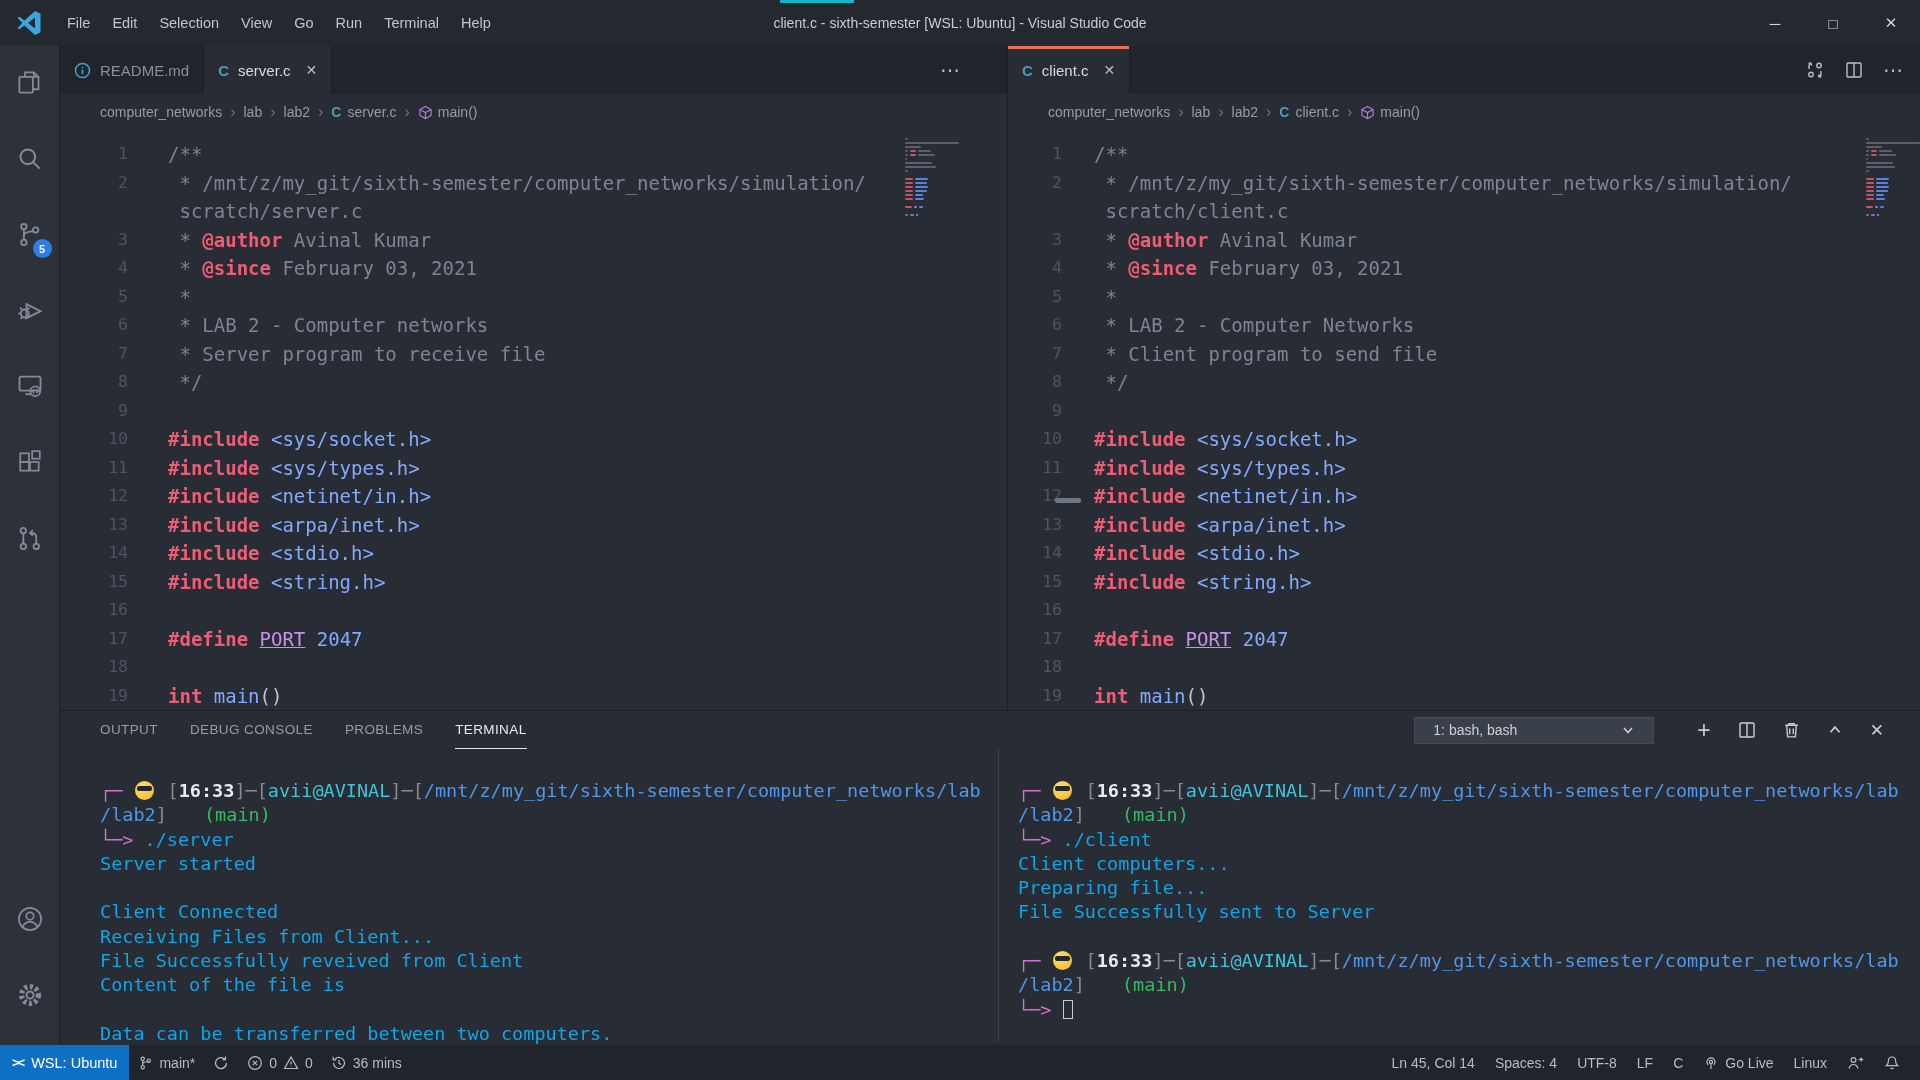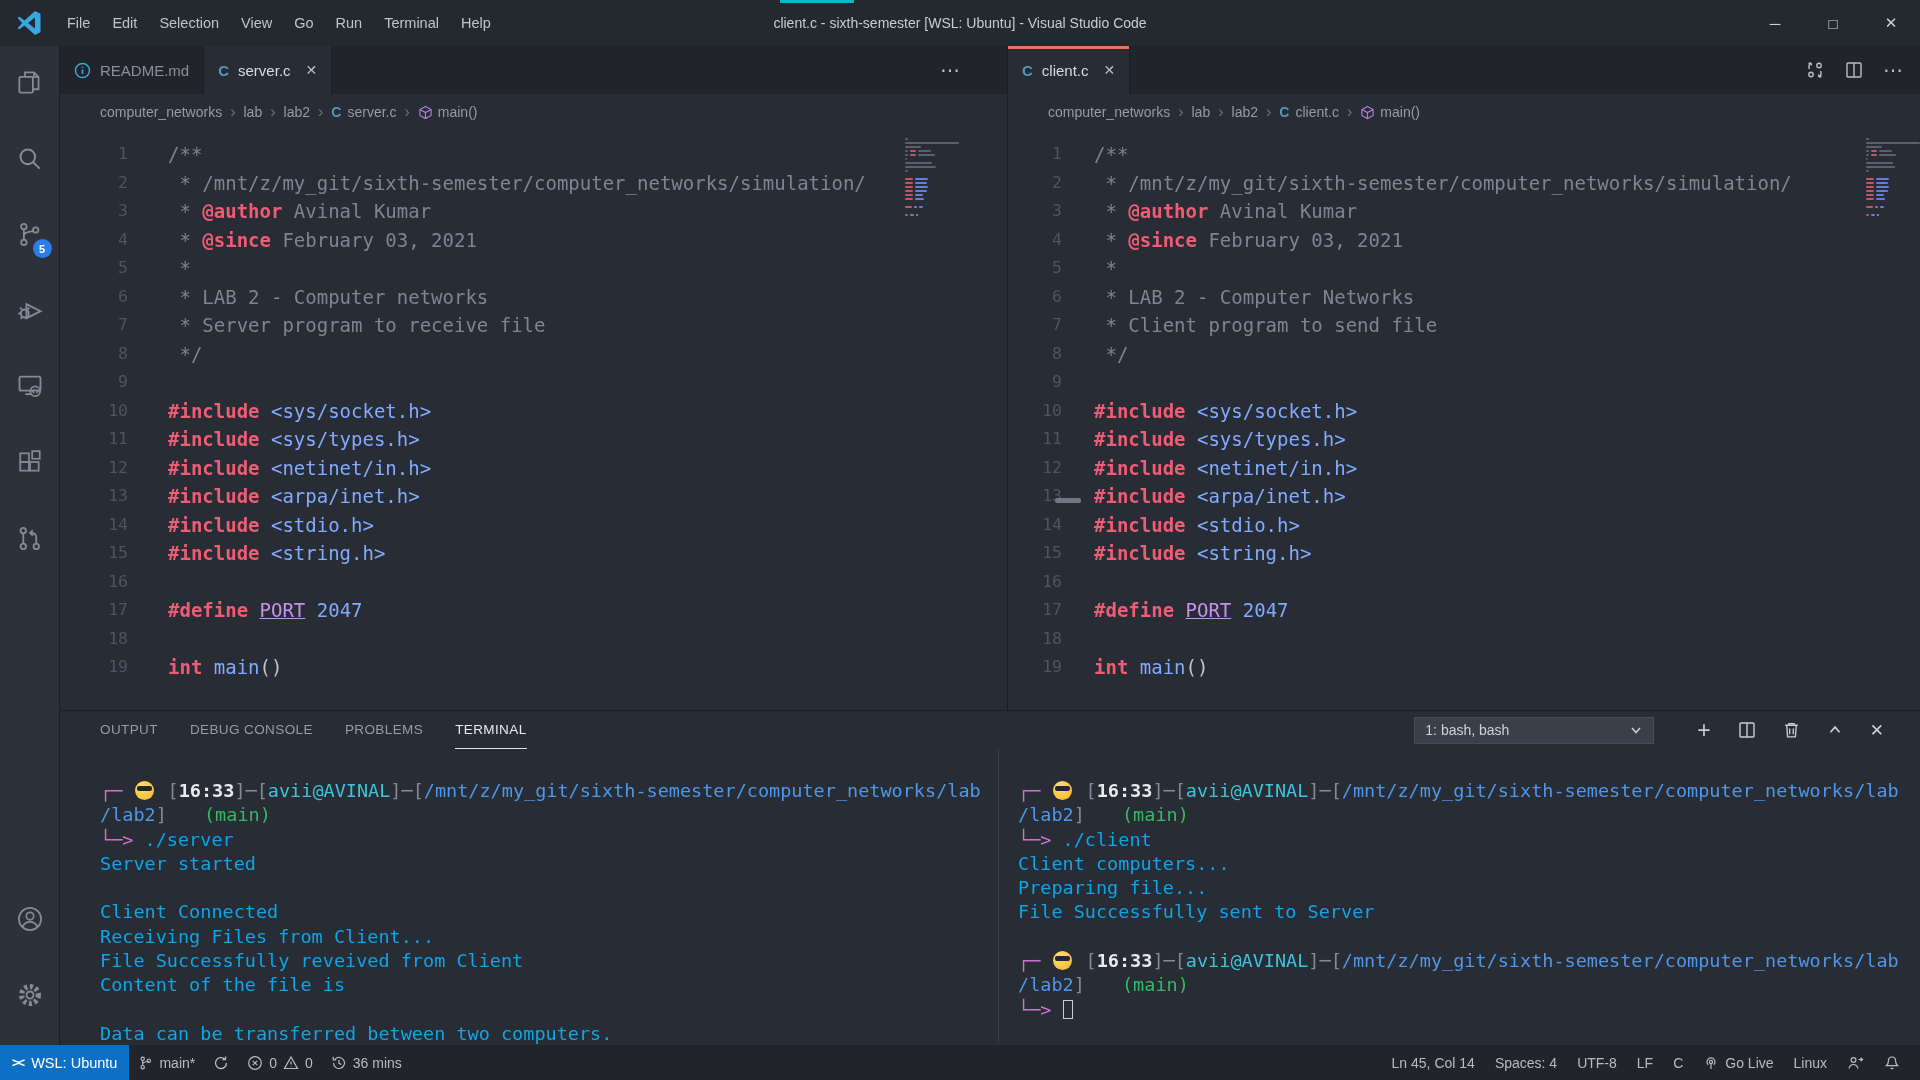--- a/index.html
+++ b/index.html
@@ -60,21 +60,21 @@
   .group-right .minimap { left:858px; width:56px; }
   .mini-row { height:2px; margin-bottom:2px; display:flex; gap:2px; }
   .mini-seg { height:2px; border-radius:1px; }
   .sash-handle { position:absolute; left:995px; top:452px; width:26px; height:5px; background:#707784; border-radius:2px; z-index:5; }
   
   .panel { position:absolute; top:710px; left:60px; right:0; height:335px; background:#282c34; border-top:1px solid #1b1e24; }
   .panel-header { height:38px; display:flex; align-items:center; padding-left:40px; }
   .ptab { margin-right:32px; font-size:13.5px; letter-spacing:.4px; color:#969ba5; height:100%; display:flex; align-items:center; border-bottom:1.5px solid transparent; }
   .ptab.active { color:#e8eaed; border-bottom-color:#e0e3e8; }
   .panel-controls { margin-left:auto; display:flex; align-items:center; gap:27px; padding-right:36px; }
-  .term-select { width:240px; height:27px; background:#3a4049; border:1px solid #454c57; color:#ccd1d9; font-size:14px; display:flex; align-items:center; padding:0 10px; margin-right:16px;gap:8px; }
+  .term-select { width:240px; height:27px; background:#3a4049; border:1px solid #454c57; color:#ccd1d9; font-size:14px; display:flex; align-items:center; padding:0 18px; margin-right:16px;gap:8px; }
   .term-select .sel-label { flex:1; }
   .picon { color:#c9cdd5; display:flex; align-items:center; }
   .plus-glyph { font-size:23px; font-weight:300; color:#c9cdd5; }
   .x-glyph { font-size:17px; color:#c9cdd5; }
   .panel-content { position:relative; height:297px; padding-top:30px; font-family:"DejaVu Sans Mono", monospace; font-size:18.5px; }
   .term { position:absolute; top:30px; }
   .term-left  { left:40px;  width:895px; }
   .term-right { left:958px; width:900px; }
   .term-divider { position:absolute; left:938px; top:0; bottom:4px; width:1px; background:#3a4049; }
   .term-row { height:24.3px; line-height:24.3px; white-space:pre; color:#ced3db; }
@@ -219,20 +219,21 @@
             <svg width="15" height="15" viewBox="0 0 16 16" fill="none" stroke="#b180d7" stroke-width="1.2">
               <path d="M8 1.5 L14 4.8 V11.2 L8 14.5 L2 11.2 V4.8 Z M2 4.8 L8 8 L14 4.8 M8 8 V14.5"></path>
             </svg>
             <span>main()</span>
           </span>
       </div>
       <div class="code-area">
         <div class="code-lines">
             <div class="code-row"><span class="ln">1</span><span class="ct"><span class="s-C">/**</span></span></div>
             <div class="code-row"><span class="ln">2</span><span class="ct"><span class="s-C"> * /mnt/z/my_git/sixth-semester/computer_networks/simulation/</span></span></div>
+            <div class="code-row"><span class="ln"></span><span class="ct"><span class="s-C"> scratch/server.c</span></span></div>
             <div class="code-row"><span class="ln">3</span><span class="ct"><span class="s-C"> * </span><span class="s-R">@author</span><span class="s-C"> Avinal Kumar</span></span></div>
             <div class="code-row"><span class="ln">4</span><span class="ct"><span class="s-C"> * </span><span class="s-R">@since</span><span class="s-C"> February 03, 2021</span></span></div>
             <div class="code-row"><span class="ln">5</span><span class="ct"><span class="s-C"> *</span></span></div>
             <div class="code-row"><span class="ln">6</span><span class="ct"><span class="s-C"> * LAB 2 - Computer networks</span></span></div>
             <div class="code-row"><span class="ln">7</span><span class="ct"><span class="s-C"> * Server program to receive file</span></span></div>
             <div class="code-row"><span class="ln">8</span><span class="ct"><span class="s-C"> */</span></span></div>
             <div class="code-row"><span class="ln">9</span><span class="ct"></span></div>
             <div class="code-row"><span class="ln">10</span><span class="ct"><span class="s-R">#include</span><span class="s-T"> </span><span class="s-B">&lt;sys/socket.h&gt;</span></span></div>
             <div class="code-row"><span class="ln">11</span><span class="ct"><span class="s-R">#include</span><span class="s-T"> </span><span class="s-B">&lt;sys/types.h&gt;</span></span></div>
             <div class="code-row"><span class="ln">12</span><span class="ct"><span class="s-R">#include</span><span class="s-T"> </span><span class="s-B">&lt;netinet/in.h&gt;</span></span></div>
@@ -350,20 +351,21 @@
             <svg width="15" height="15" viewBox="0 0 16 16" fill="none" stroke="#b180d7" stroke-width="1.2">
               <path d="M8 1.5 L14 4.8 V11.2 L8 14.5 L2 11.2 V4.8 Z M2 4.8 L8 8 L14 4.8 M8 8 V14.5"></path>
             </svg>
             <span>main()</span>
           </span>
       </div>
       <div class="code-area">
         <div class="code-lines">
             <div class="code-row"><span class="ln">1</span><span class="ct"><span class="s-C">/**</span></span></div>
             <div class="code-row"><span class="ln">2</span><span class="ct"><span class="s-C"> * /mnt/z/my_git/sixth-semester/computer_networks/simulation/</span></span></div>
+            <div class="code-row"><span class="ln"></span><span class="ct"><span class="s-C"> scratch/client.c</span></span></div>
             <div class="code-row"><span class="ln">3</span><span class="ct"><span class="s-C"> * </span><span class="s-R">@author</span><span class="s-C"> Avinal Kumar</span></span></div>
             <div class="code-row"><span class="ln">4</span><span class="ct"><span class="s-C"> * </span><span class="s-R">@since</span><span class="s-C"> February 03, 2021</span></span></div>
             <div class="code-row"><span class="ln">5</span><span class="ct"><span class="s-C"> *</span></span></div>
             <div class="code-row"><span class="ln">6</span><span class="ct"><span class="s-C"> * LAB 2 - Computer Networks</span></span></div>
             <div class="code-row"><span class="ln">7</span><span class="ct"><span class="s-C"> * Client program to send file</span></span></div>
             <div class="code-row"><span class="ln">8</span><span class="ct"><span class="s-C"> */</span></span></div>
             <div class="code-row"><span class="ln">9</span><span class="ct"></span></div>
             <div class="code-row"><span class="ln">10</span><span class="ct"><span class="s-R">#include</span><span class="s-T"> </span><span class="s-B">&lt;sys/socket.h&gt;</span></span></div>
             <div class="code-row"><span class="ln">11</span><span class="ct"><span class="s-R">#include</span><span class="s-T"> </span><span class="s-B">&lt;sys/types.h&gt;</span></span></div>
             <div class="code-row"><span class="ln">12</span><span class="ct"><span class="s-R">#include</span><span class="s-T"> </span><span class="s-B">&lt;netinet/in.h&gt;</span></span></div>

